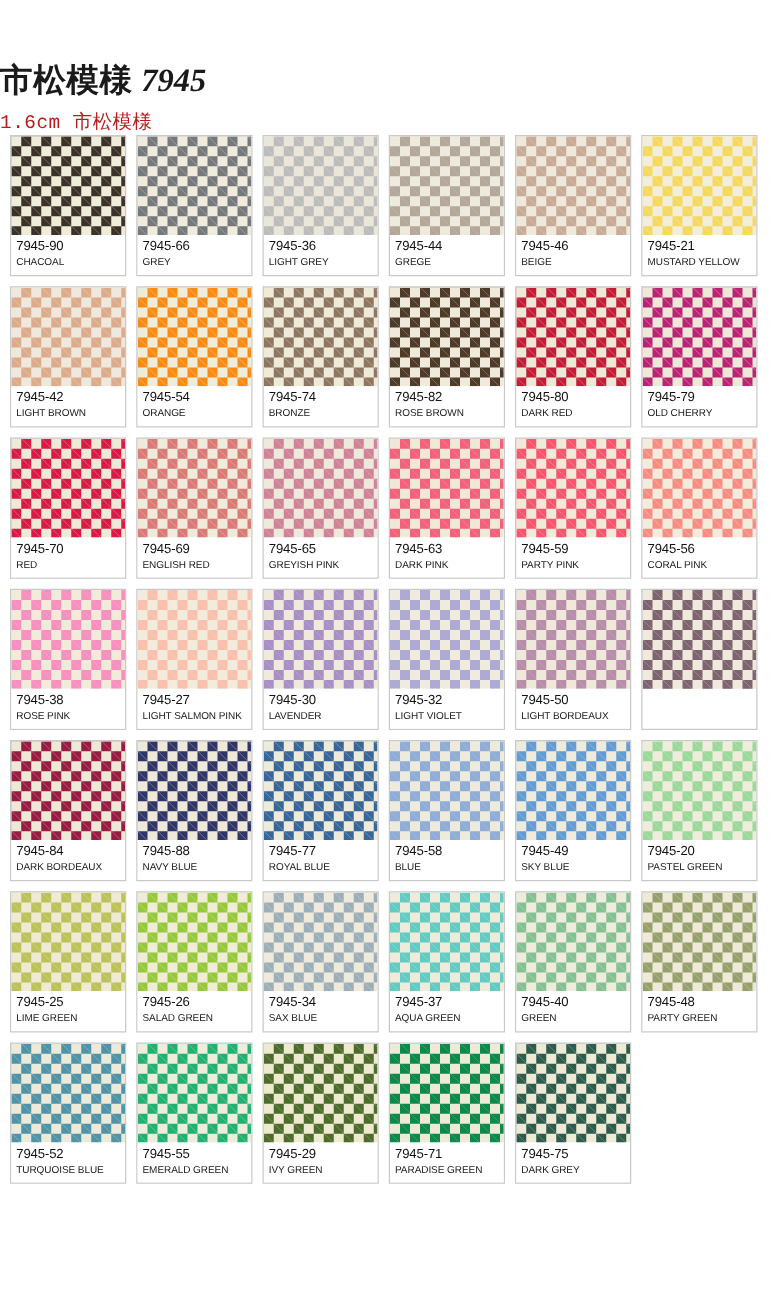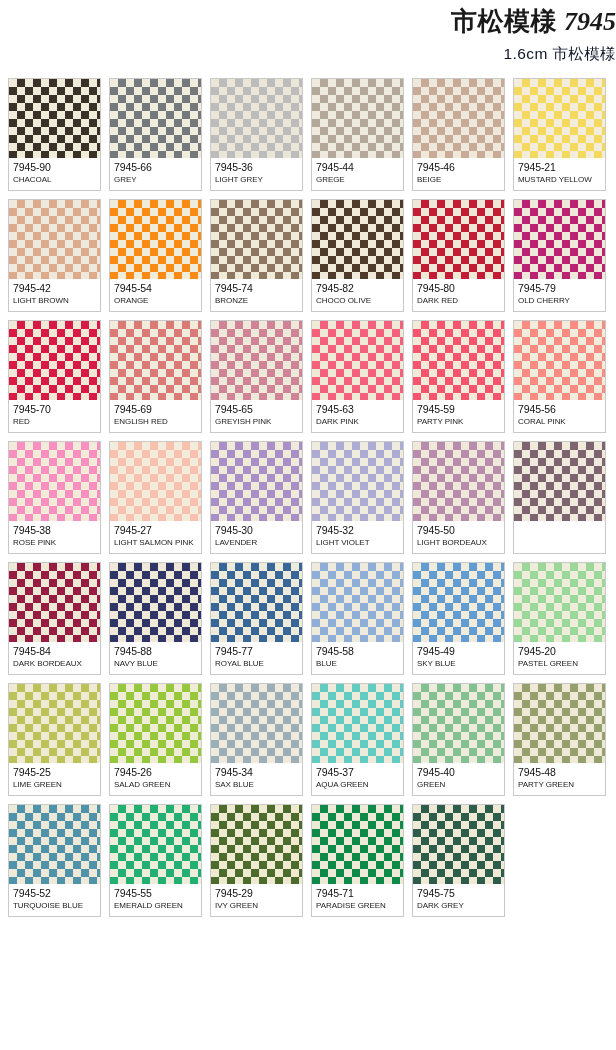--- a/index.html
+++ b/index.html
@@ -15,21 +15,22 @@
     height: 1050px;
     position: relative;
     overflow: hidden;
     background: #ffffff;
   }
 
   
   .header {
     width: 100%;
     padding-top: 9px;
-    text-align: right;
+    text-align: left;
+    margin-top: 43px;
   }
   .title-line {
     display: block;
     font-family: "Liberation Serif", serif;
     font-weight: bold;
     color: #1a1a1a;
     line-height: 1;
     white-space: nowrap;
   }
   .title-main {
@@ -43,28 +44,27 @@
     font-size: 26px;
     font-weight: bold;
     letter-spacing: 0px;
     margin-left: 7px;
     vertical-align: middle;
   }
   .subtitle {
     display: block;
     margin-top: 9px;
     font-size: 15.5px;
-    color: #0f172a;
+    color: #b91c1c;
     letter-spacing: 0.4px;
-    font-family: Liberation Sans, sans-serif;
+    font-family: Liberation Mono, monospace;
   }
 
   
   .grid {
-    margin-top: 13px;
     padding-left: 8px;
     padding-right: 8px;
     display: grid;
     grid-template-columns: repeat(6, 93px);
     column-gap: 8px;
     row-gap: 8px;
   }
 
   .card {
     width: 93px;
@@ -177,21 +177,21 @@
         <div class="swatch" style="background-color: rgb(239, 235, 216); background-image: linear-gradient(45deg, rgb(141, 119, 98) 25%, transparent 25%, transparent 75%, rgb(141, 119, 98) 75%), linear-gradient(45deg, rgb(141, 119, 98) 25%, transparent 25%, transparent 75%, rgb(141, 119, 98) 75%); background-size: 16px 16px; background-position: 0px 0px, 8px 8px;"></div>
         <div class="label">
           <div class="code">7945-74</div>
           <div class="cname">BRONZE</div>
         </div>
       </div>
       <div class="card">
         <div class="swatch" style="background-color: rgb(239, 234, 218); background-image: linear-gradient(45deg, rgb(78, 59, 42) 25%, transparent 25%, transparent 75%, rgb(78, 59, 42) 75%), linear-gradient(45deg, rgb(78, 59, 42) 25%, transparent 25%, transparent 75%, rgb(78, 59, 42) 75%); background-size: 16px 16px; background-position: 0px 0px, 8px 8px;"></div>
         <div class="label">
           <div class="code">7945-82</div>
-          <div class="cname">CHOCO OLIVE</div>
+          <div class="cname">ROSE BROWN</div>
         </div>
       </div>
       <div class="card">
         <div class="swatch" style="background-color: rgb(238, 233, 215); background-image: linear-gradient(45deg, rgb(194, 28, 54) 25%, transparent 25%, transparent 75%, rgb(194, 28, 54) 75%), linear-gradient(45deg, rgb(194, 28, 54) 25%, transparent 25%, transparent 75%, rgb(194, 28, 54) 75%); background-size: 16px 16px; background-position: 0px 0px, 8px 8px;"></div>
         <div class="label">
           <div class="code">7945-80</div>
           <div class="cname">DARK RED</div>
         </div>
       </div>
       <div class="card">

